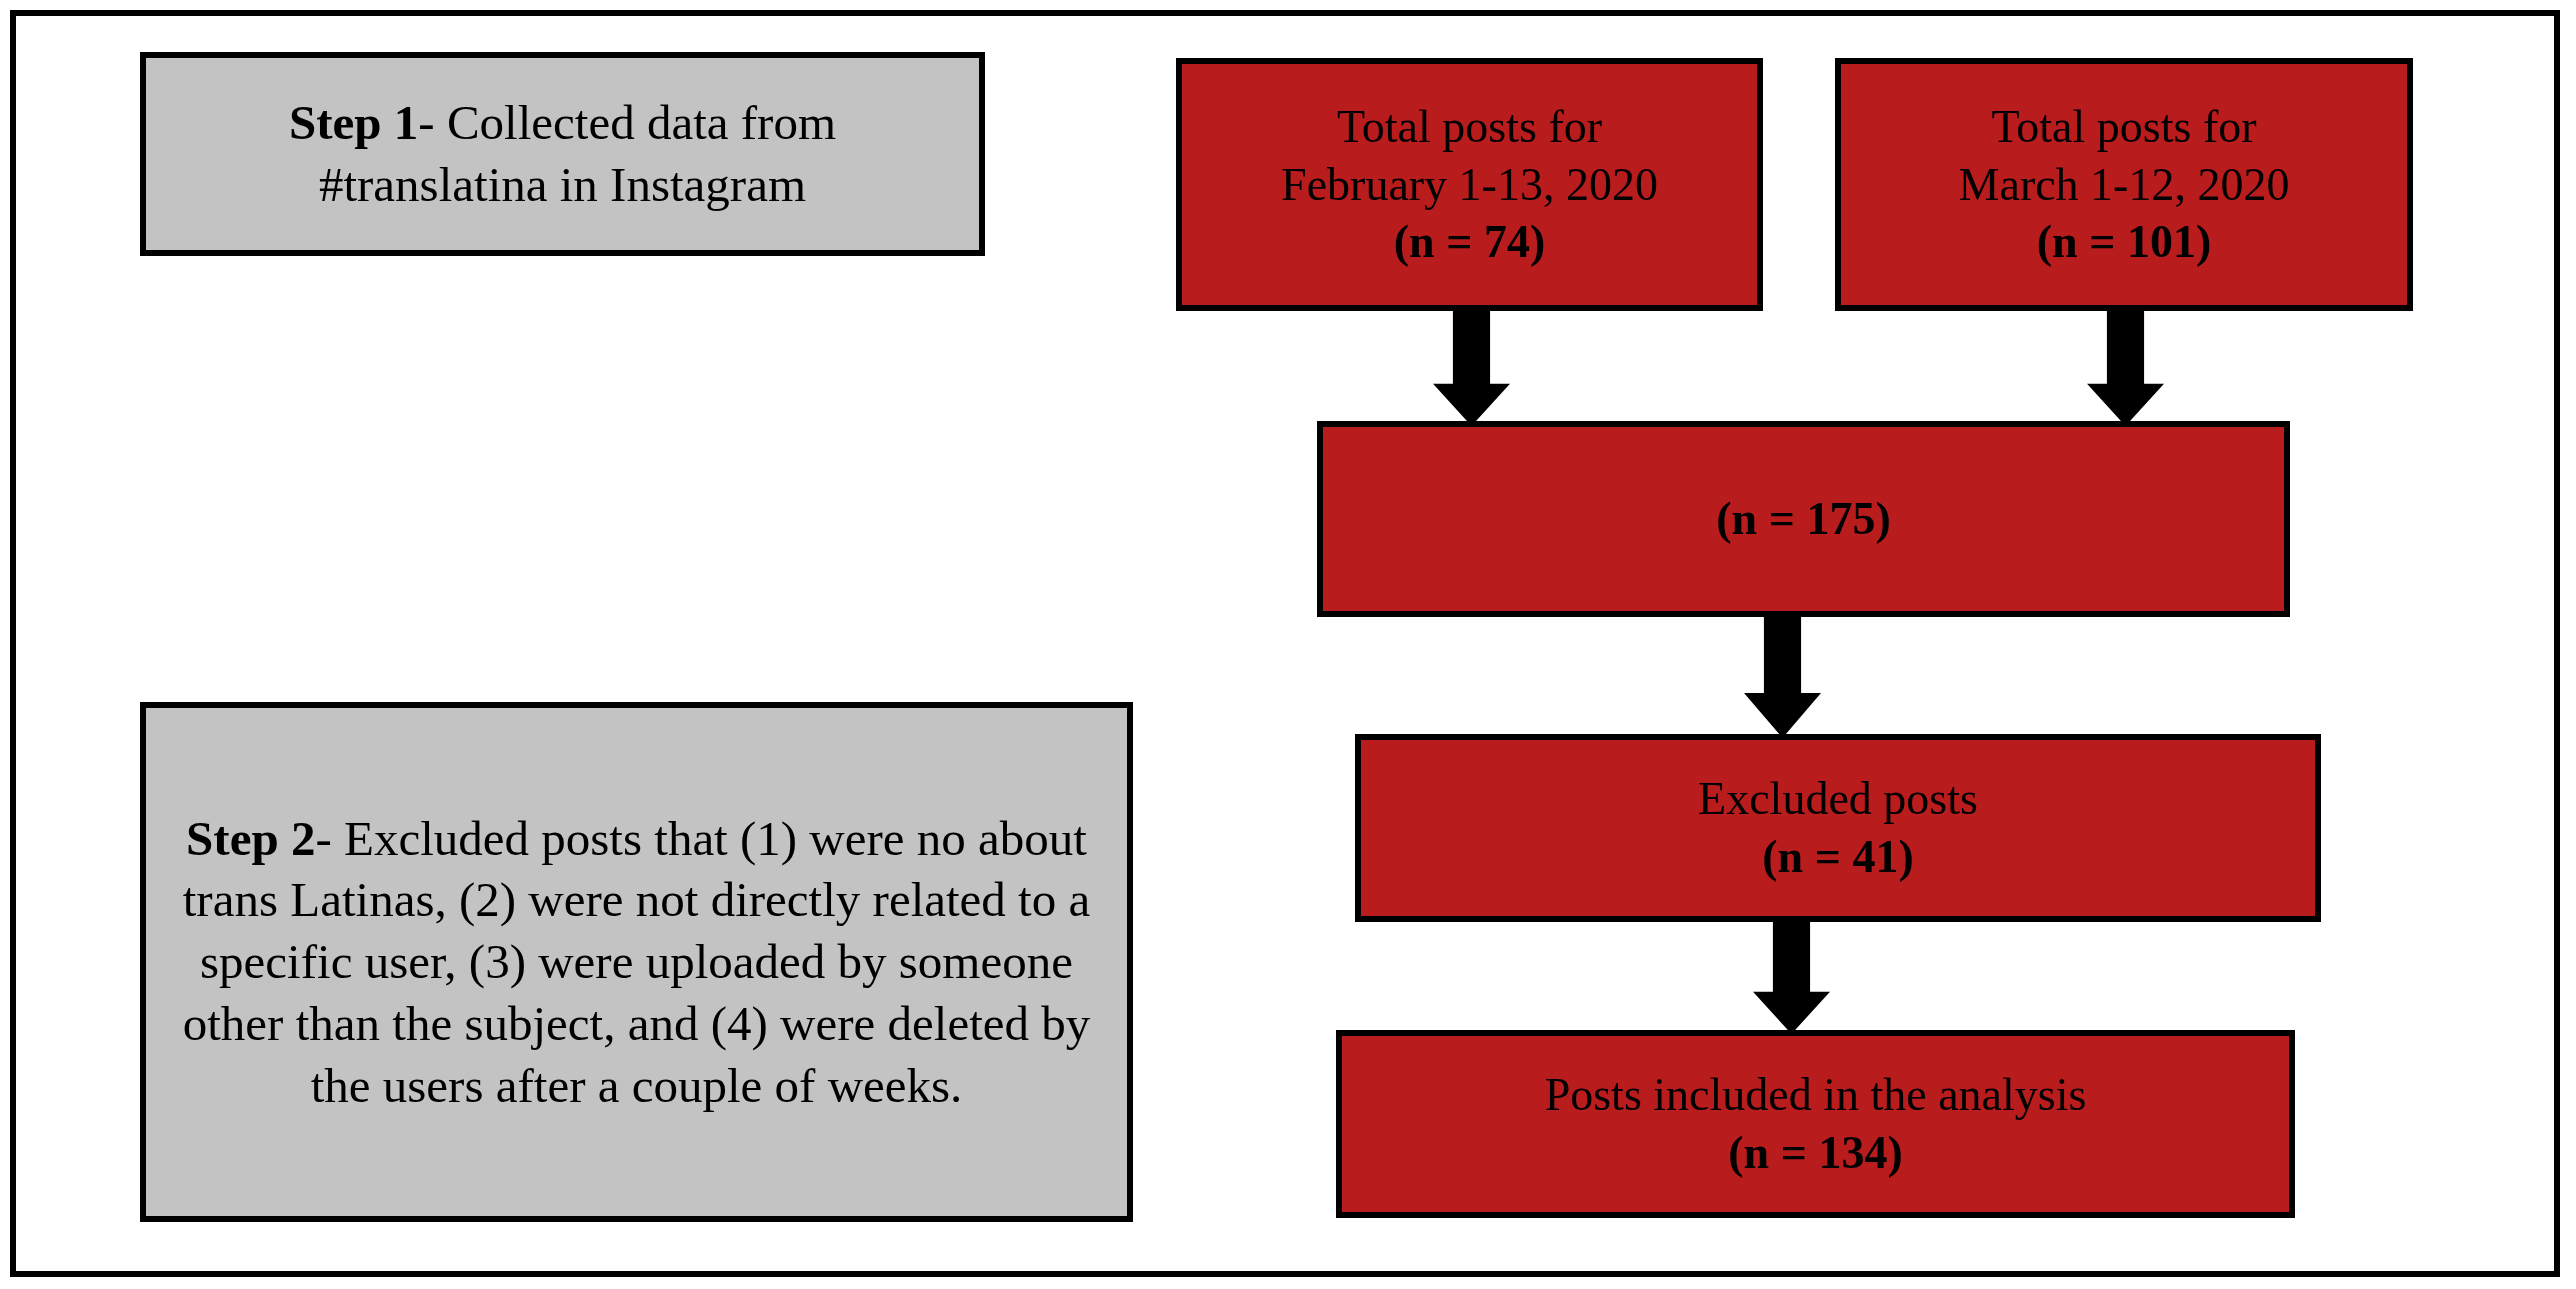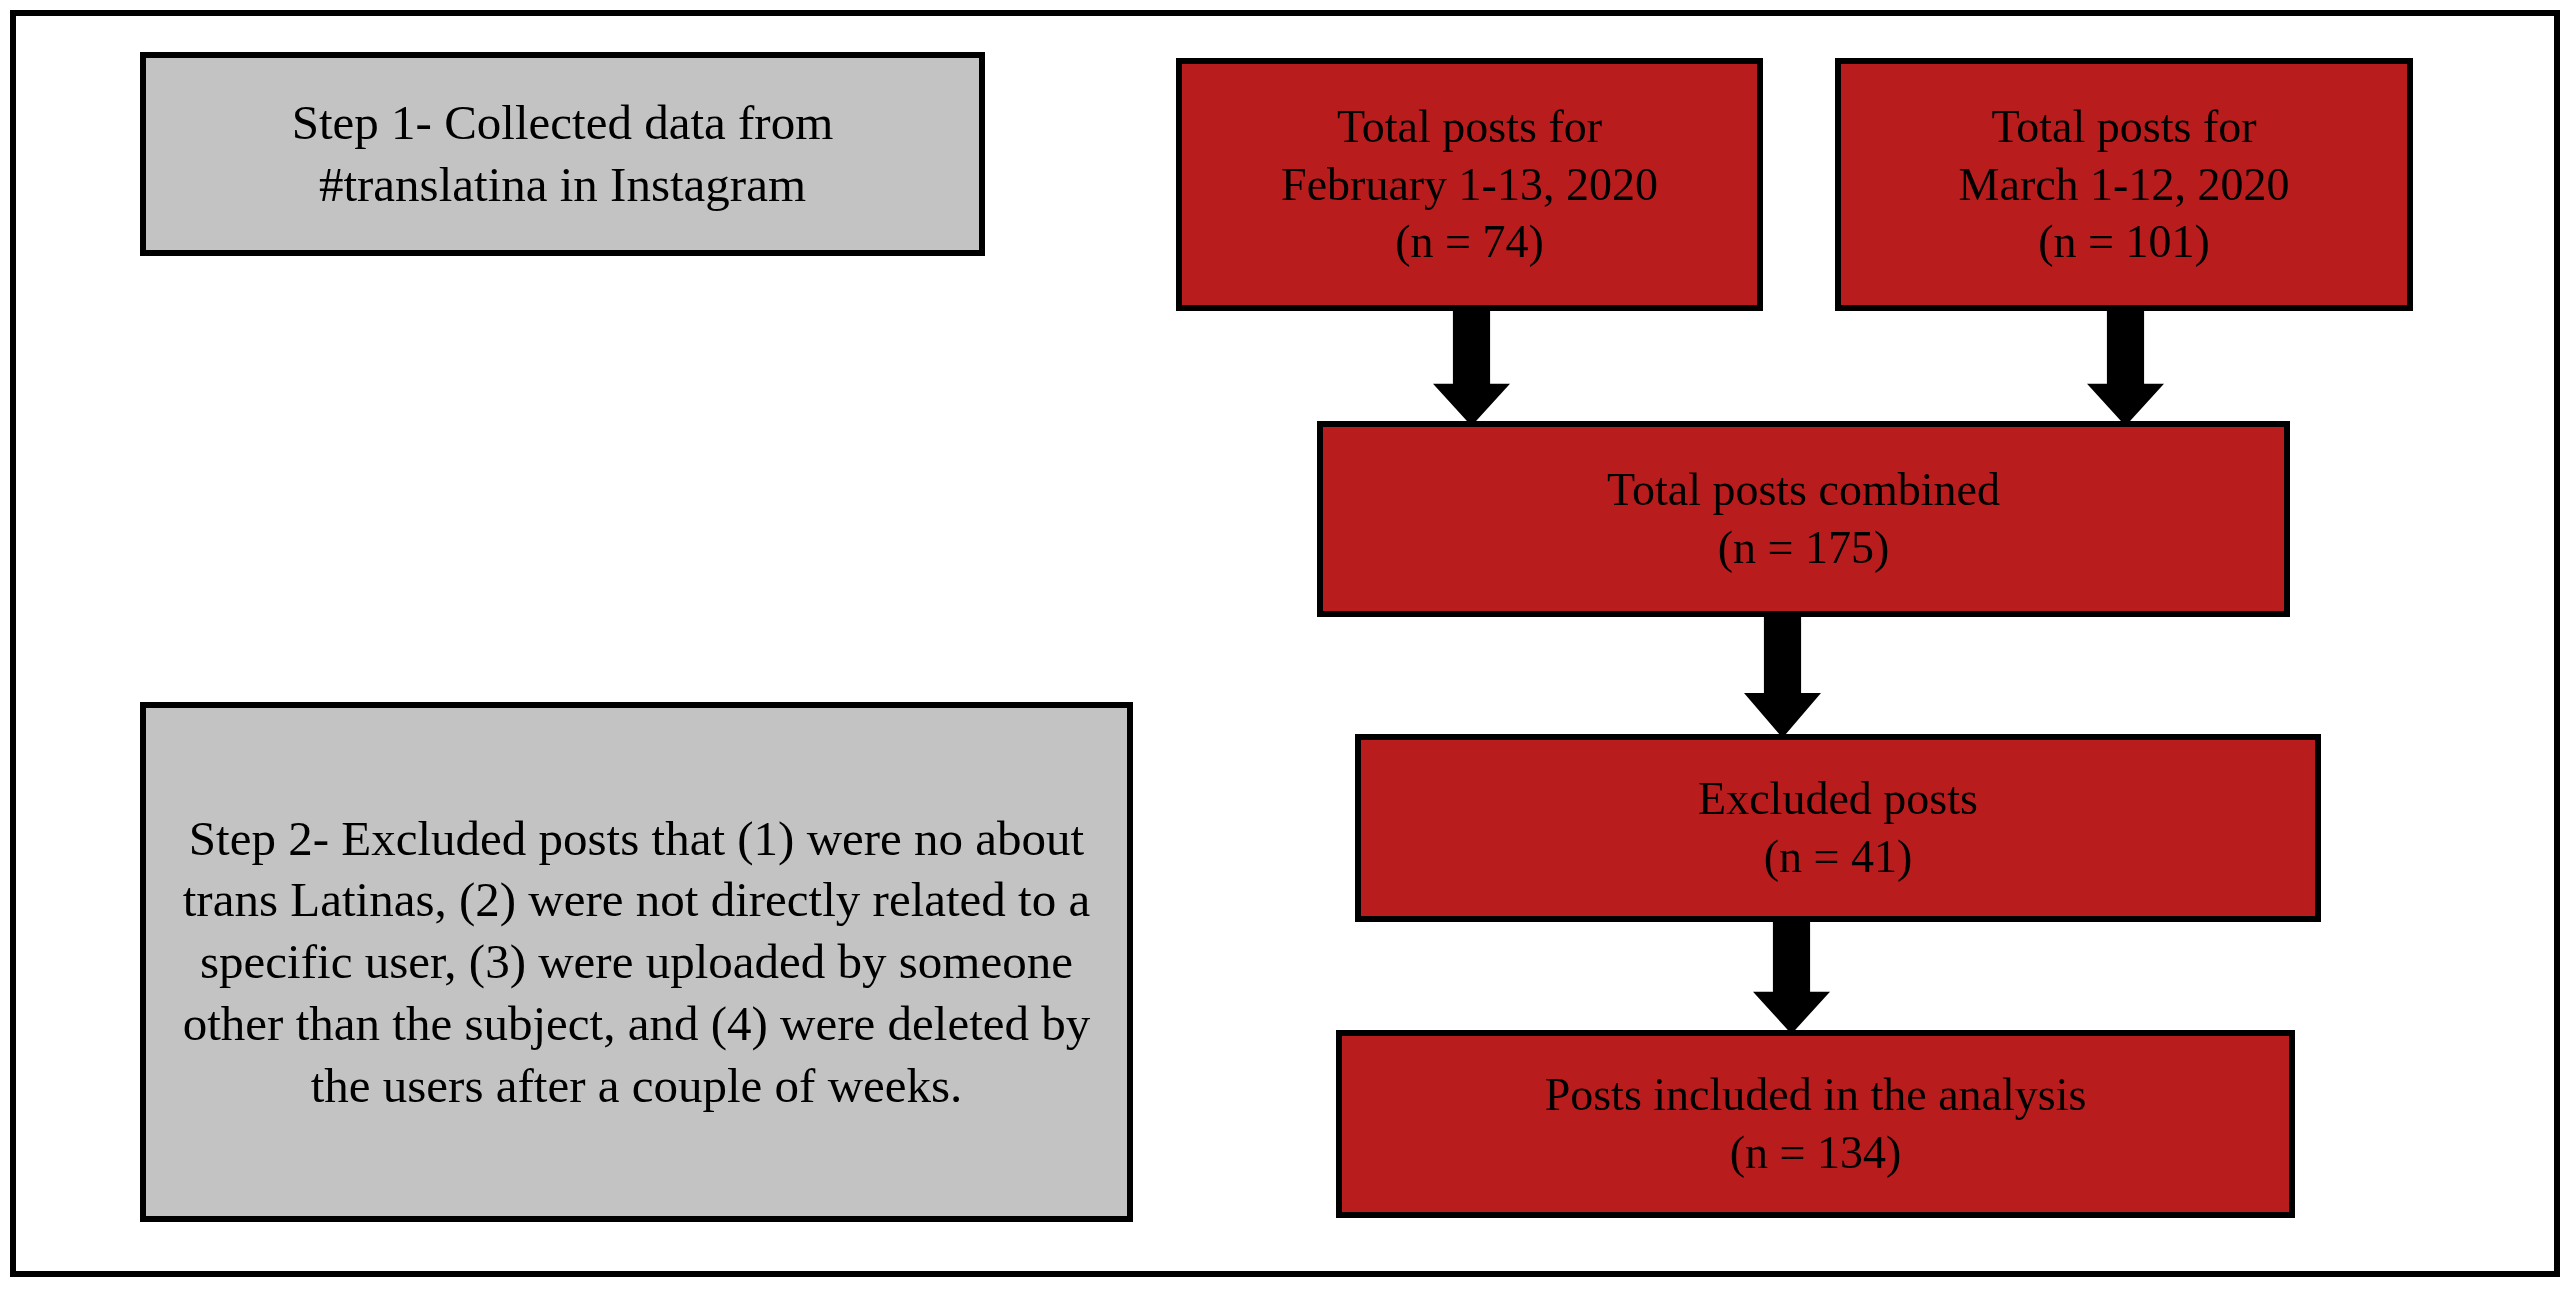--- a/index.html
+++ b/index.html
@@ -57,21 +57,21 @@
   .box .line {
     display: block;
     white-space: nowrap;
   }
 
   .box .line.wrap {
     white-space: normal;
   }
 
   .bold {
-    font-weight: normal;
+    font-weight: bold;
     text-align: center;
   }
 
   
 
   #step1-box {
     left: 140px;
     top: 52px;
     width: 845px;
     height: 204px;
@@ -182,21 +182,20 @@
     </svg>
   </div>
 
   <div class="arrow" id="arrow-mar">
     <svg viewBox="0 0 116 176" preserveAspectRatio="none" aria-hidden="true">
       <polygon points="30,0 86,0 86,112 116,112 58,176 0,112 30,112" fill="#000000"></polygon>
     </svg>
   </div>
 
   <div class="box" id="combined-box">
-    <span class="line">Total posts combined</span>
     <span class="line bold">(n = 175)</span>
   </div>
 
   <div class="arrow" id="arrow-comb">
     <svg viewBox="0 0 116 186" preserveAspectRatio="none" aria-hidden="true">
       <polygon points="30,0 86,0 86,118 116,118 58,186 0,118 30,118" fill="#000000"></polygon>
     </svg>
   </div>
 
   <div class="box" id="excluded-box">

